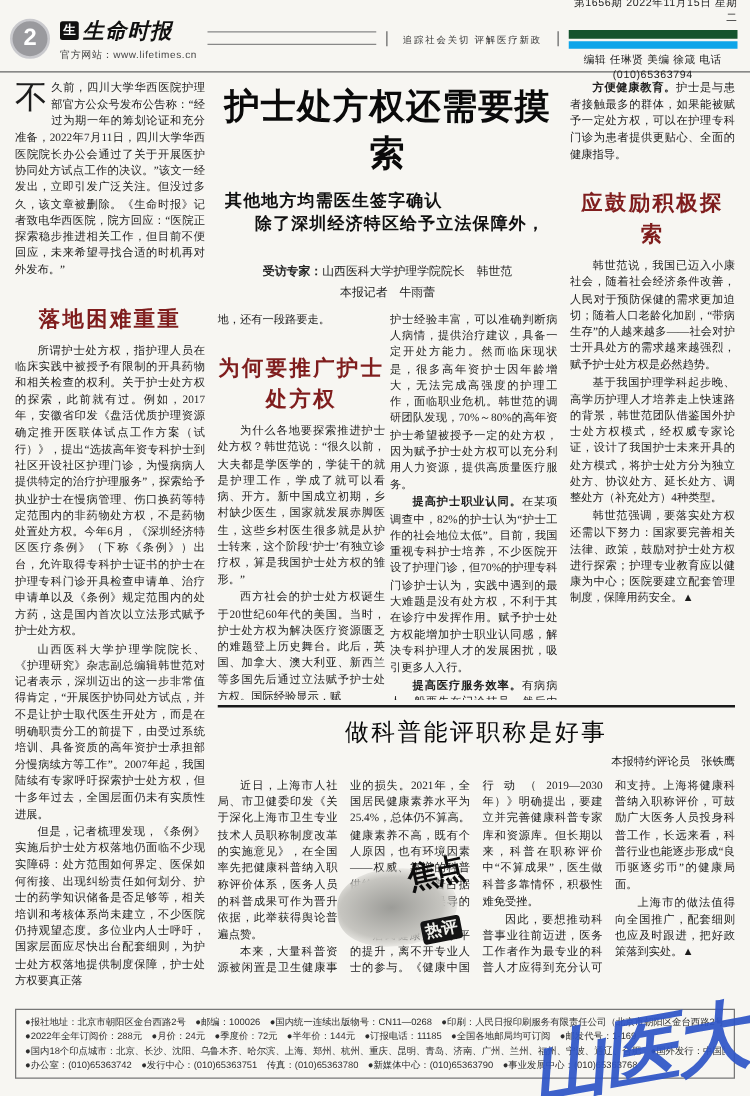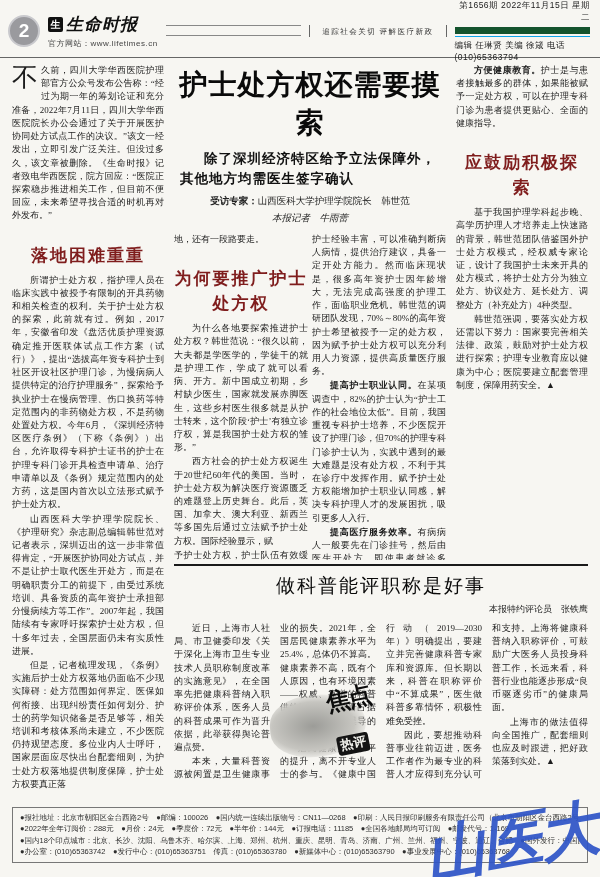--- a/index.html
+++ b/index.html
@@ -17,44 +17,44 @@
   .logo-sq { display:inline-block; width:15px; height:15px; background:#111; color:#fff;
              font:bold 10px/15px "Liberation Sans", sans-serif; text-align:center; border-radius:2px; }
   .logo-text { font-weight:900; font-size:17px; letter-spacing:1px; font-style:italic; color:#101010; }
   .site { font:8px/10px "Liberation Sans", sans-serif; color:#444; margin-top:3px; letter-spacing:.5px; }
   .hlines { flex:1; height:11px; border-top:1px solid #888; border-bottom:1px solid #888; margin:0 8px; }
   .section-block { text-align:center; padding:0 12px; border-left:1px solid #666; border-right:1px solid #666; flex:0 0 auto; }
   .section-title { font-weight:900; font-size:21px; letter-spacing:3px; color:#0c0c0c; }
   .section-sub { font-size:7.5px; color:#333; letter-spacing:1.5px; margin-top:2px; }
   .issue-block { flex:1; margin-left:8px; font-family:"Liberation Sans", sans-serif; }
   .issue { font-size:8.5px; color:#222; text-align:right; padding-bottom:3px; border-bottom:7px solid #14532d; letter-spacing:.5px;}
-  .editors { font-size:8.5px; color:#222; text-align:left; padding-top:3px; border-top:1px solid #0ea5e9; margin-top:2px; letter-spacing:.5px;}
+  .editors { font-size:8.5px; color:#222; text-align:center; padding-top:3px; border-top:6px solid #0ea5e9; margin-top:2px; letter-spacing:.5px;}
 
   
   main { display:grid; grid-template-columns:152px 1fr; gap:10px; padding:6px 12px 0 12px; height:752px; }
   .bodytext { font-size:9px; line-height:1.47; text-align:justify; color:#1d1d1d; }
   p.para { text-indent:2em; margin-bottom:1px; }
   p.noindent { text-indent:0; }
   .lead { font-weight:bold; }
 
   .col1 { overflow:hidden; height:100%; }
   .dropcap { float:left; font-size:26px; line-height:1; font-weight:400; padding:1px 3px 0 0; }
   h3.sechead { text-align:center; font-size:17px; font-weight:900; letter-spacing:2px; margin:21px 0 5px; color:#7f1d1d;}
 
   .rightarea { display:flex; flex-direction:column; height:100%; overflow:hidden; }
   .top-article { display:grid; grid-template-columns:1fr 132px; gap:10px; height:496px; overflow:hidden; }
   .mid { display:flex; flex-direction:column; overflow:hidden; }
   h1.headline { font-family:"Liberation Sans", sans-serif; font-weight:900; font-size:28px; letter-spacing:1px;
                 text-align:center; color:#0a0a0a; margin:2px 0 8px; }
   .subhead { font-weight:900; font-size:13.5px; color:#111; letter-spacing:1px; }
   .subhead.l1 { padding-left:30px; }
   .subhead.l2 { padding-left:6px; margin-top:2px; }
-  .byline { text-align:center; font-size:9.5px; margin-top:7px; }
+  .byline { text-align:center; font-size:9.5px; margin-top:23px; }
   .byline .lbl { font-weight:bold; }
-  .reporter { text-align:center; font-size:9.5px; margin:4px 0 8px;font-style:italic; }
+  .reporter { text-align:center; font-size:9.5px; margin:4px 0 8px; }
   .cols2 { display:flex; gap:4px; flex:1; overflow:hidden; }
   .tcol { flex:1; overflow:hidden; }
   .col4 { overflow:hidden; }
 
   
   .commentary { border-top:2px solid #1a1a1a; margin-top:4px; padding-top:7px; flex:1; overflow:hidden; position:relative; }
   h2.ctitle { text-align:center; font-family:"Liberation Sans", sans-serif; font-weight:400; font-size:19px;
               letter-spacing:2px; color:#0a0a0a; }
   .cbyline { text-align:right; font-size:9px; margin:4px 0 6px; color:#222; }
   .cbody { column-count:4; column-gap:10px; height:176px; overflow:hidden; position:relative; }
@@ -108,22 +108,22 @@
       <p class="para">所谓护士处方权，指护理人员在临床实践中被授予有限制的开具药物和相关检查的权利。关于护士处方权的探索，此前就有过。例如，2017年，安徽省印发《盘活优质护理资源 确定推开医联体试点工作方案（试行）》，提出“选拔高年资专科护士到社区开设社区护理门诊，为慢病病人提供特定的治疗护理服务”，探索给予执业护士在慢病管理、伤口换药等特定范围内的非药物处方权，不是药物处置处方权。今年6月，《深圳经济特区医疗条例》（下称《条例》）出台，允许取得专科护士证书的护士在护理专科门诊开具检查申请单、治疗申请单以及《条例》规定范围内的处方药，这是国内首次以立法形式赋予护士处方权。</p>
       <p class="para">山西医科大学护理学院院长、《护理研究》杂志副总编辑韩世范对记者表示，深圳迈出的这一步非常值得肯定，“开展医护协同处方试点，并不是让护士取代医生开处方，而是在明确职责分工的前提下，由受过系统培训、具备资质的高年资护士承担部分慢病续方等工作”。2007年起，我国陆续有专家呼吁探索护士处方权，但十多年过去，全国层面仍未有实质性进展。</p>
       <p class="para">但是，记者梳理发现，《条例》实施后护士处方权落地仍面临不少现实障碍：处方范围如何界定、医保如何衔接、出现纠纷责任如何划分、护士的药学知识储备是否足够等，相关培训和考核体系尚未建立，不少医院仍持观望态度。多位业内人士呼吁，国家层面应尽快出台配套细则，为护士处方权落地提供制度保障，护士处方权要真正落</p>
     </div>
 
     <div class="rightarea">
 
       <div class="top-article">
         <div class="mid">
           <h1 class="headline">护士处方权还需要摸索</h1>
+          <div class="subhead l2">其他地方均需医生签字确认</div>
           <div class="subhead l1">除了深圳经济特区给予立法保障外，</div>
-          <div class="subhead l2">其他地方均需医生签字确认</div>
           <div class="byline">
             <span class="lbl">受访专家：</span><span>山西医科大学护理学院院长　韩世范</span>
           </div>
           <div class="reporter">本报记者　牛雨蕾</div>
 
           <div class="cols2">
             <div class="tcol bodytext">
               <p class="noindent para">地，还有一段路要走。</p>
               <h3 class="sechead">为何要推广护士处方权</h3>
               <p class="para">为什么各地要探索推进护士处方权？韩世范说：“很久以前，大夫都是学医学的，学徒干的就是护理工作，学成了就可以看病、开方。新中国成立初期，乡村缺少医生，国家就发展赤脚医生，这些乡村医生很多就是从护士转来，这个阶段‘护士’有独立诊疗权，算是我国护士处方权的雏形。”</p>
@@ -135,20 +135,21 @@
               <p class="noindent para">护士经验丰富，可以准确判断病人病情，提供治疗建议，具备一定开处方能力。然而临床现状是，很多高年资护士因年龄增大，无法完成高强度的护理工作，面临职业危机。韩世范的调研团队发现，70%～80%的高年资护士希望被授予一定的处方权，因为赋予护士处方权可以充分利用人力资源，提供高质量医疗服务。</p>
               <p class="para"><span class="lead">提高护士职业认同。</span><span>在某项调查中，82%的护士认为“护士工作的社会地位太低”。目前，我国重视专科护士培养，不少医院开设了护理门诊，但70%的护理专科门诊护士认为，实践中遇到的最大难题是没有处方权，不利于其在诊疗中发挥作用。赋予护士处方权能增加护士职业认同感，解决专科护理人才的发展困扰，吸引更多人入行。</span></p>
               <p class="para"><span class="lead">提高医疗服务效率。</span><span>有病病人一般要先在门诊挂号，然后由医生开处方，即使患者就诊多次、想拿药，大多时候也得先去门诊挂号、请医生开方，这不仅浪费有限的医疗资源，也不利于紧急医疗物品的处置。</span></p>
             </div>
           </div>
         </div>
 
         <div class="col4 bodytext">
           <p class="para"><span class="lead">方便健康教育。</span><span>护士是与患者接触最多的群体，如果能被赋予一定处方权，可以在护理专科门诊为患者提供更贴心、全面的健康指导。</span></p>
           <h3 class="sechead">应鼓励积极探索</h3>
+          <p class="para">韩世范说，我国已迈入小康社会，随着社会经济条件改善，人民对于预防保健的需求更加迫切；随着人口老龄化加剧，“带病生存”的人越来越多——社会对护士开具处方的需求越来越强烈，赋予护士处方权是必然趋势。</p>
           <p class="para">基于我国护理学科起步晚、高学历护理人才培养走上快速路的背景，韩世范团队借鉴国外护士处方权模式，经权威专家论证，设计了我国护士未来开具的处方模式，将护士处方分为独立处方、协议处方、延长处方、调整处方（补充处方）4种类型。</p>
           <p class="para">韩世范强调，要落实处方权还需以下努力：国家要完善相关法律、政策，鼓励对护士处方权进行探索；护理专业教育应以健康为中心；医院要建立配套管理制度，保障用药安全。▲</p>
         </div>
       </div>
 
       <section class="commentary">
         <h2 class="ctitle">做科普能评职称是好事</h2>
         <div class="cbyline">本报特约评论员　张铁鹰</div>
         <div class="cbody bodytext">
           <p class="para">近日，上海市人社局、市卫健委印发《关于深化上海市卫生专业技术人员职称制度改革的实施意见》，在全国率先把健康科普纳入职称评价体系，医务人员的科普成果可作为晋升依据，此举获得舆论普遍点赞。</p>

